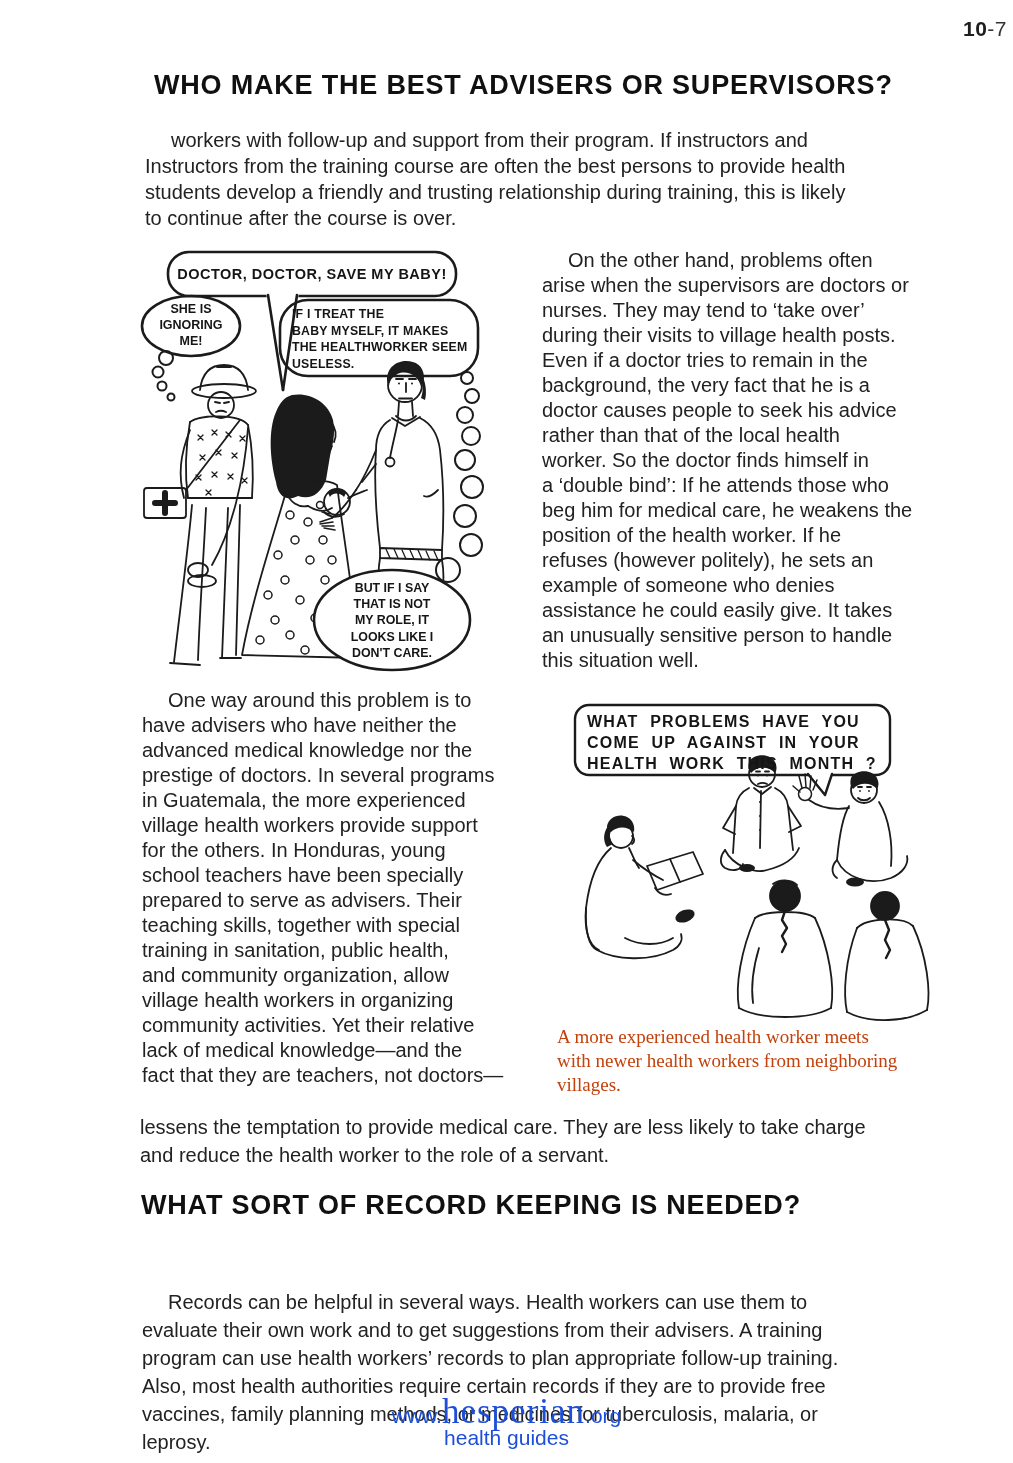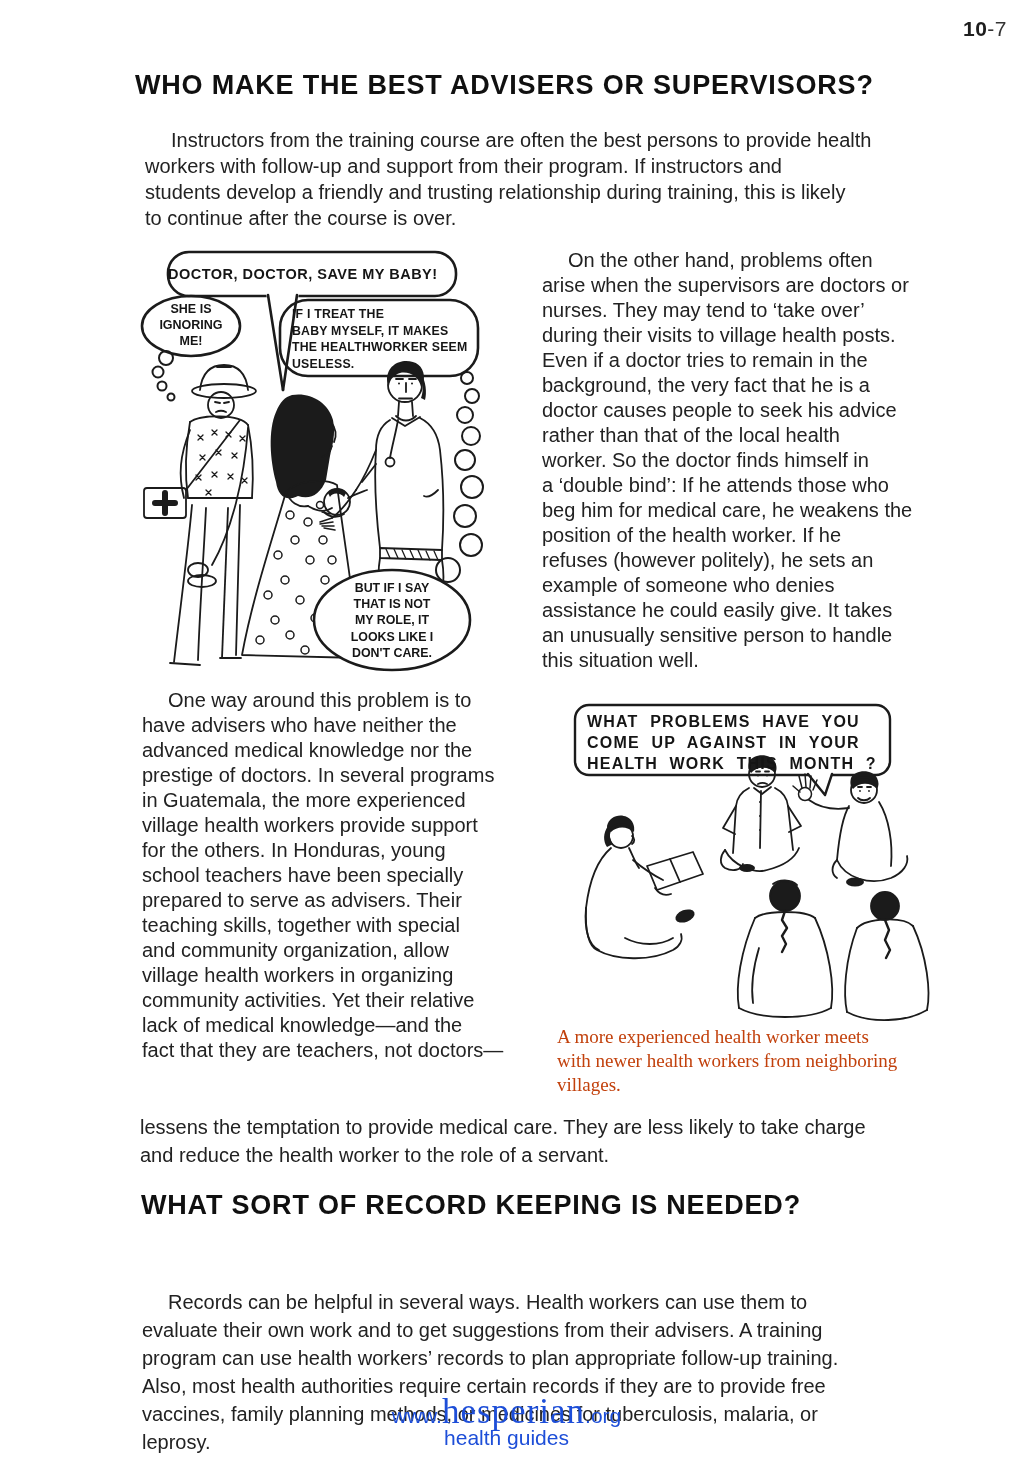--- a/index.html
+++ b/index.html
@@ -9,21 +9,21 @@
     margin:0 auto;
   }
   .abs{position:absolute;}
   #page-number{top:17px;right:6px;font-size:21px;letter-spacing:.5px;}
   #page-number .bold{font-weight:700;margin-top:24px;}
   #page-number .light{font-weight:400;color:#333;}
   h1.heading{
     margin:0;font-size:27px;font-weight:700;letter-spacing:.8px;color:#101010;
     font-family:"Liberation Sans",sans-serif;white-space:nowrap;
   }
-  #heading-advisers{left:135px;top:70px;}
+  #heading-advisers{left:154px;top:70px;}
   #heading-records{left:141px;top:1190px;}
   .para{font-size:20px;color:#222;}
   .para > div{white-space:nowrap;}
   .indent-first > div:first-child{text-indent:26px;}
   #intro-para{left:145px;top:127px;line-height:26px;width:810px;}
   #right-col{left:542px;top:248px;line-height:25px;width:404px;}
   #left-col{left:142px;top:688px;line-height:25px;width:406px;}
   #merged-para{left:140px;top:1113px;line-height:28px;width:815px;}
   #records-para{left:142px;top:1288px;line-height:28px;width:820px;}
   #caption{left:557px;top:1025px;width:385px;font-family:"Liberation Serif",serif;
@@ -32,21 +32,21 @@
   .illus{position:absolute;}
   #illus1{left:140px;top:250px;width:375px;height:425px;}
   #illus2{left:555px;top:698px;width:385px;height:325px;}
   .illus svg{position:absolute;left:0;top:0;}
   .bubble-text{
     position:absolute;font-family:"Liberation Sans",sans-serif;font-weight:700;
     color:#151515;
   }
   .bubble-text.center{text-align:center;}
   #mother-speech{left:28px;top:2px;width:288px;height:44px;display:flex;
-    align-items:center;justify-content:flex-start;font-size:14.5px;letter-spacing:.5px;}
+    align-items:center;justify-content:center;font-size:14.5px;letter-spacing:.5px;}
   #hw-thought{left:3px;top:51px;width:96px;font-size:12.5px;line-height:16px;}
   #doc-thought-top{left:152px;top:56px;width:182px;font-size:12.3px;line-height:16.5px;letter-spacing:.2px;}
   #doc-thought-bottom{left:176px;top:330px;width:152px;font-size:12.4px;line-height:16.2px;}
   #meeting-speech{left:32px;top:13px;width:296px;font-size:16px;line-height:21px;
     letter-spacing:1.2px;word-spacing:6px;}
   
   #watermark{left:0;right:0;top:1392px;text-align:center;color:#1d4ed8;
     -webkit-user-select:none;user-select:none;}
   #watermark .row{display:inline-block;white-space:nowrap;}
   #watermark .small{font-size:21px;font-family:"Liberation Sans",sans-serif;vertical-align:baseline;}
@@ -58,22 +58,22 @@
 
 <div id="page">
 
   <div class="abs" id="page-number">
     <span class="bold">10</span><span class="light">-7</span>
   </div>
 
   <h1 class="heading abs" id="heading-advisers">WHO MAKE THE BEST ADVISERS OR SUPERVISORS?</h1>
 
   <div class="para abs indent-first" id="intro-para">
+      <div>workers with follow-up and support from their program. If instructors and</div>
       <div>Instructors from the training course are often the best persons to provide health</div>
-      <div>workers with follow-up and support from their program. If instructors and</div>
       <div>students develop a friendly and trusting relationship during training, this is likely</div>
       <div>to continue after the course is over.</div>
     </div>
 
   <div class="illus" id="illus1">
     <svg width="375" height="425" viewBox="0 0 375 425">
       <g stroke="#1b1b1b" fill="none" stroke-width="2" stroke-linecap="round" stroke-linejoin="round">
 
         <g>
           <circle cx="26" cy="108" r="7"></circle>
@@ -264,20 +264,21 @@
       <div>One way around this problem is to</div>
       <div>have advisers who have neither the</div>
       <div>advanced medical knowledge nor the</div>
       <div>prestige of doctors. In several programs</div>
       <div>in Guatemala, the more experienced</div>
       <div>village health workers provide support</div>
       <div>for the others. In Honduras, young</div>
       <div>school teachers have been specially</div>
       <div>prepared to serve as advisers. Their</div>
       <div>teaching skills, together with special</div>
+      <div>training in sanitation, public health,</div>
       <div>and community organization, allow</div>
       <div>village health workers in organizing</div>
       <div>community activities. Yet their relative</div>
       <div>lack of medical knowledge—and the</div>
       <div>fact that they are teachers, not doctors—</div>
     </div>
 
   <div class="illus" id="illus2">
     <svg width="385" height="325" viewBox="0 0 385 325">
       <g stroke="#1b1b1b" fill="none" stroke-width="1.8" stroke-linecap="round" stroke-linejoin="round">

